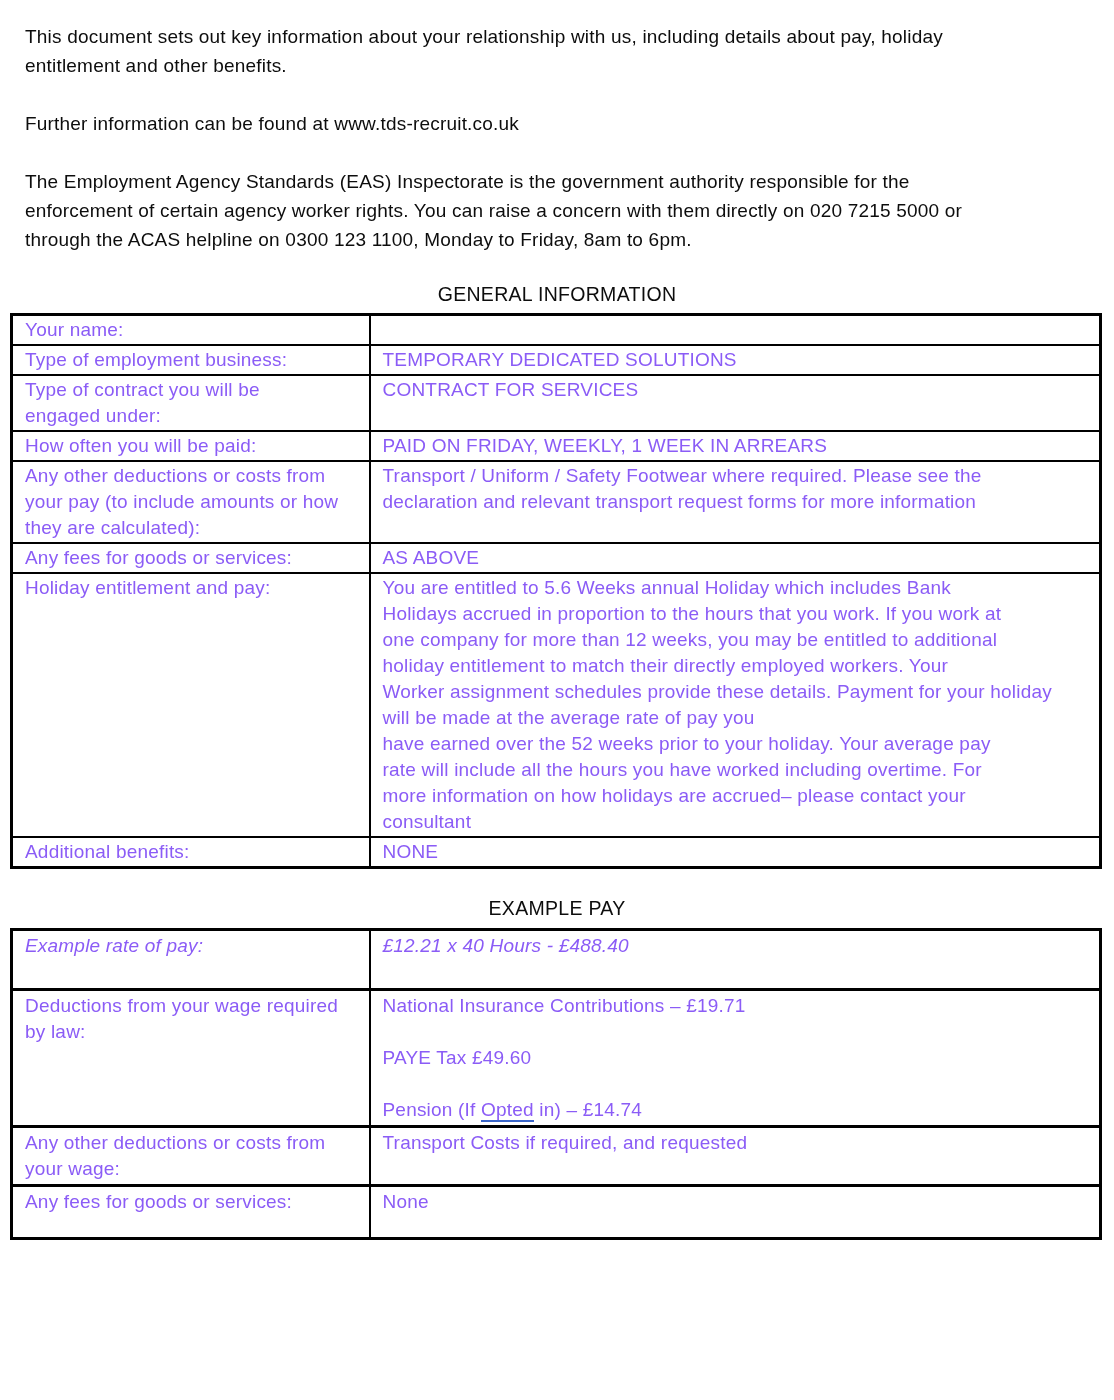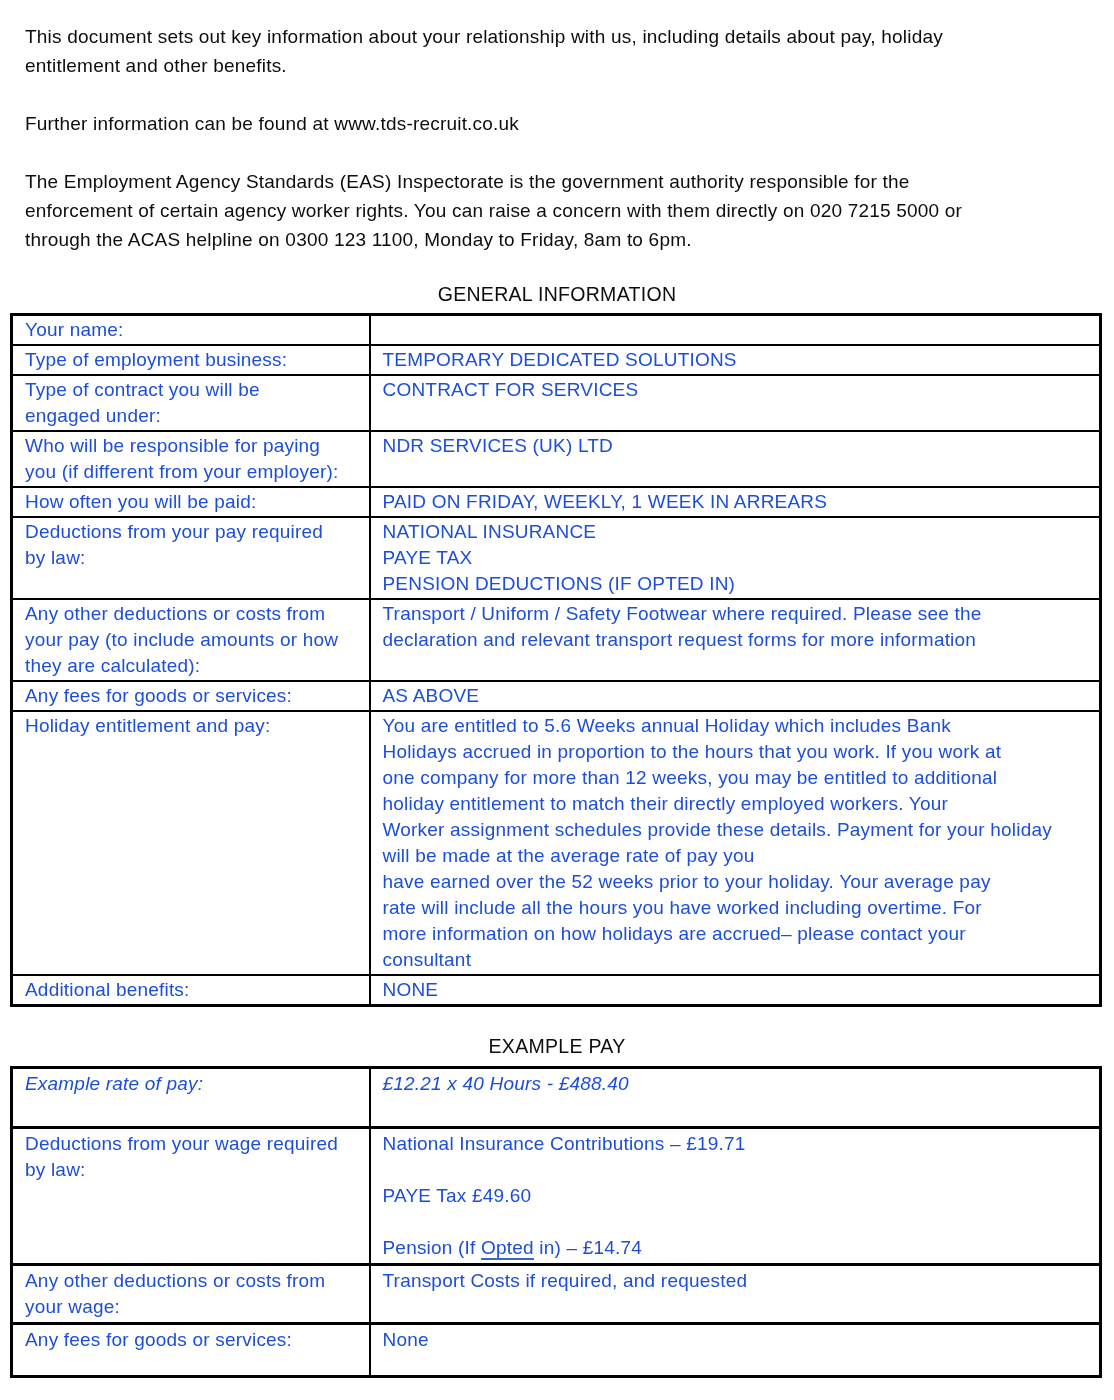--- a/index.html
+++ b/index.html
@@ -46,21 +46,21 @@
     margin-left: 10px;
     background: #ffffff;
   }
   col.label-col { width: 358px; }
   td {
     vertical-align: top;
     font-size: 19px;
     line-height: 26px;
     letter-spacing: 0.2px;
     white-space: pre-line;
-    color: #1d4ed8;
+    color: #8b5cf6;
   }
   
   table.general td {
     border: 2px solid #000000;
     padding: 1px 10px 1px 12px;
   }
   table.general { border: 3px solid #000000; }
   
   table.example td {
     border-top: 3px solid #000000;
@@ -108,34 +108,22 @@
     <tr>
       <td><span>Type of employment business:</span></td>
       <td><span>TEMPORARY DEDICATED SOLUTIONS</span></td>
     </tr>
     <tr>
       <td><span>Type of contract you will be
 engaged under:</span></td>
       <td><span>CONTRACT FOR SERVICES</span></td>
     </tr>
     <tr>
-      <td><span>Who will be responsible for paying
-you (if different from your employer):</span></td>
-      <td><span>NDR SERVICES (UK) LTD</span></td>
-    </tr>
-    <tr>
       <td><span>How often you will be paid:</span></td>
       <td><span>PAID ON FRIDAY, WEEKLY, 1 WEEK IN ARREARS</span></td>
-    </tr>
-    <tr>
-      <td><span>Deductions from your pay required
-by law:</span></td>
-      <td><span>NATIONAL INSURANCE
-PAYE TAX
-PENSION DEDUCTIONS (IF OPTED IN)</span></td>
     </tr>
     <tr>
       <td><span>Any other deductions or costs from
 your pay (to include amounts or how
 they are calculated):</span></td>
       <td><span>Transport / Uniform / Safety Footwear where required. Please see the
 declaration and relevant transport request forms for more information</span></td>
     </tr>
     <tr>
       <td><span>Any fees for goods or services:</span></td>

